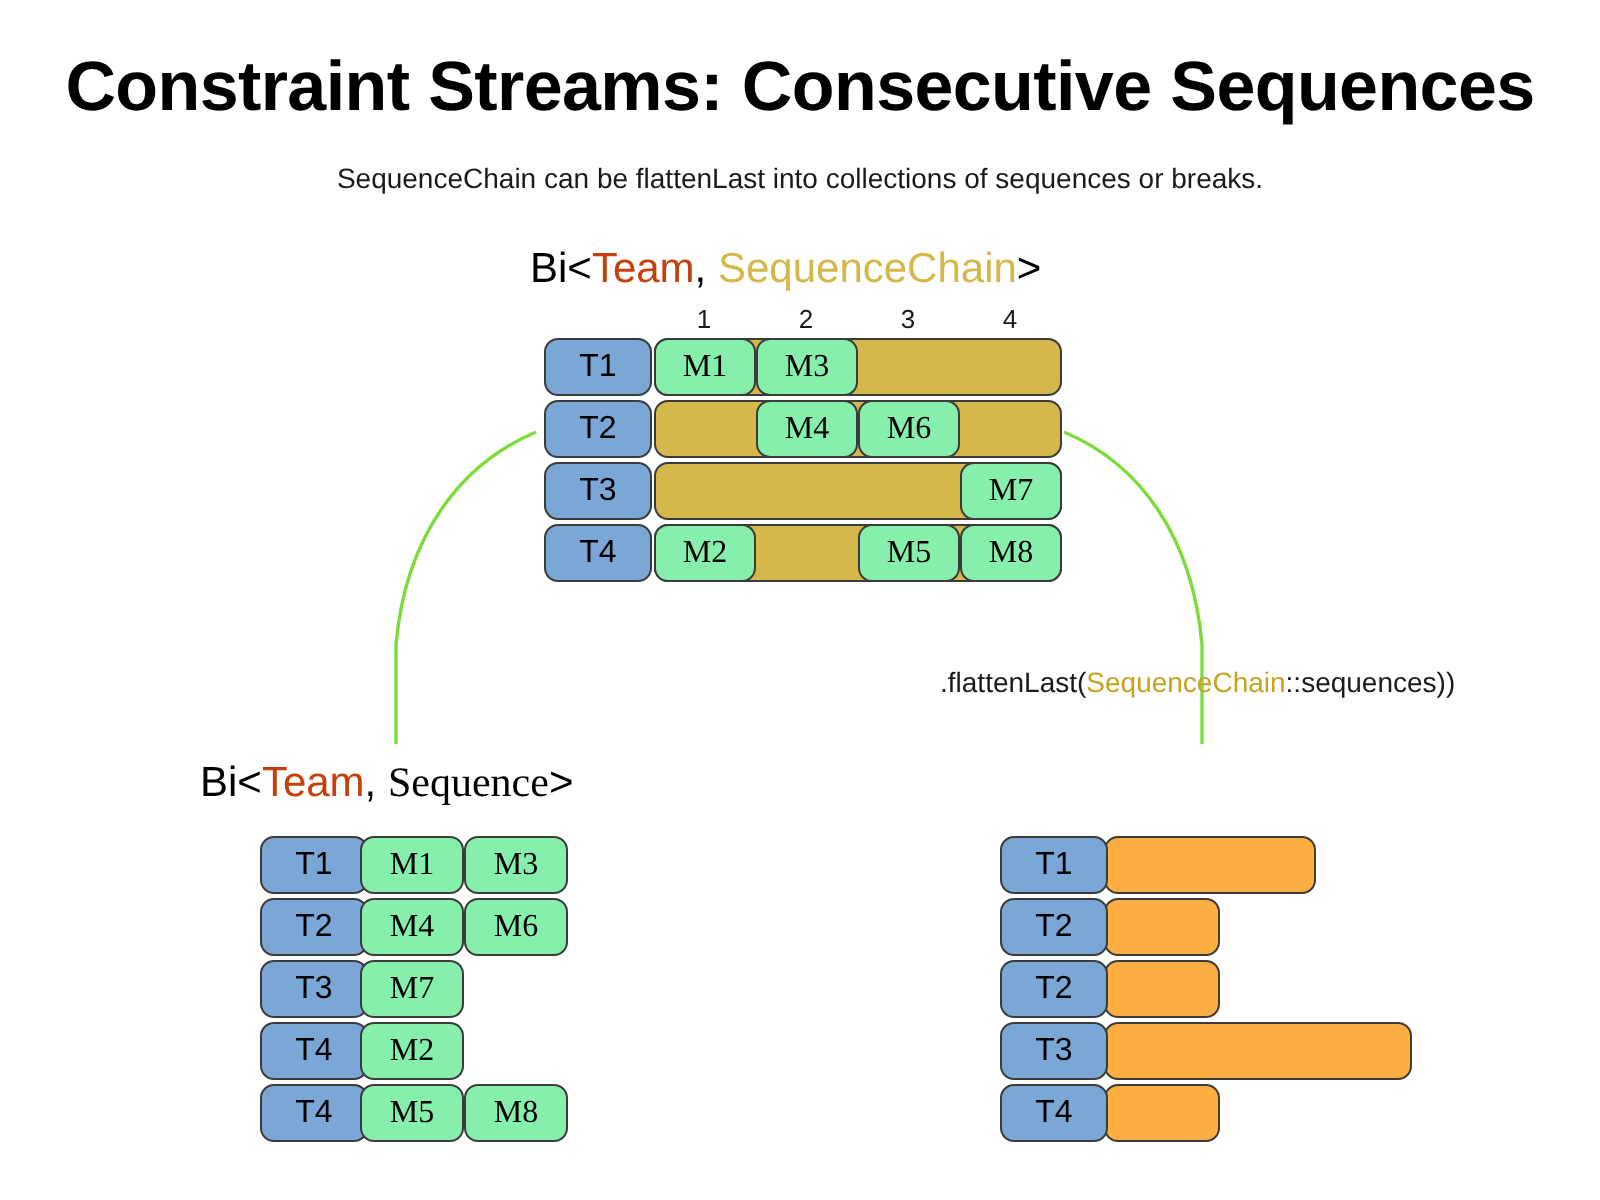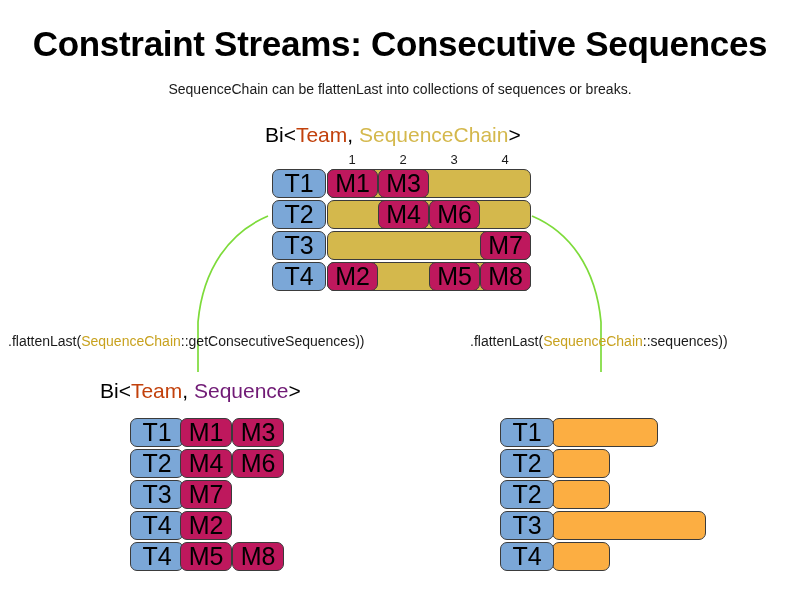--- a/index.html
+++ b/index.html
@@ -29,21 +29,21 @@
 
   
   .typelabel{
     position:absolute;
     font-size:21px;
     white-space:nowrap;
     color:#000000;
   }
   .tl-team{color:#c2410c;}
   .tl-chain{color:#d4b84c;}
-  .tl-seq{color:#701a75;}
+  .tl-seq{color:#000000;font-family:Liberation Serif, serif;}
   .tl-break{color:#f7a93b;}
 
   
   .calltext{
     position:absolute;
     font-size:14px;
     white-space:nowrap;
     color:#1a1a1a;
     z-index:6;
   }
@@ -57,26 +57,26 @@
     width:50px;
   }
 
   
   .cell{
     position:absolute;
     box-sizing:border-box;
     border:1.6px solid #3b3b3b;
     border-radius:7px;
     display:flex;align-items:center;justify-content:center;
-    font-size:25px;color:#000000;
+    font-size:16px;color:#000000;
     line-height:1;
     z-index:3;
   }
   .c-team{background:#7ba7d7;}
-  .c-match{background:#be185d;}
+  .c-match{background:#86efac;font-family:Liberation Serif, serif;}
   .c-gold{background:#d4b84c;}
   .c-orange{background:#fcae42;}
 
   
   #links{position:absolute;left:0;top:0;width:800px;height:600px;z-index:1;}
 </style>
 </head>
 <body>
 
 <div id="stage">
@@ -113,23 +113,20 @@
       <div class="cell c-gold" style="left: 327px; top: 231px; width: 204px; height: 29px;"></div>
       <div class="cell c-team" style="left: 272px; top: 231px; width: 54px; height: 29px;">T3</div>
       <div class="cell c-match" style="left: 480px; top: 231px; width: 51px; height: 29px;">M7</div>
       <div class="cell c-gold" style="left: 327px; top: 262px; width: 204px; height: 29px;"></div>
       <div class="cell c-team" style="left: 272px; top: 262px; width: 54px; height: 29px;">T4</div>
       <div class="cell c-match" style="left: 327px; top: 262px; width: 51px; height: 29px;">M2</div>
       <div class="cell c-match" style="left: 429px; top: 262px; width: 51px; height: 29px;">M5</div>
       <div class="cell c-match" style="left: 480px; top: 262px; width: 51px; height: 29px;">M8</div>
     </div>
 
-  <div class="calltext" style="left:8px;top:333px;">
-    <span>.flattenLast(</span><span class="hl">SequenceChain</span><span>::getConsecutiveSequences))</span>
-  </div>
 
   <div class="typelabel" style="left:100px;top:379px;">
     <span>Bi&lt;</span><span class="tl-team">Team</span><span>, </span><span class="tl-seq">Sequence</span><span>&gt;</span>
   </div>
 
   <div id="left-grid">
       <div class="cell c-team" style="left: 130px; top: 418px; width: 54px; height: 29px;">T1</div>
       <div class="cell c-match" style="left: 180px; top: 418px; width: 52px; height: 29px;">M1</div>
       <div class="cell c-match" style="left: 232px; top: 418px; width: 52px; height: 29px;">M3</div>
       <div class="cell c-team" style="left: 130px; top: 449px; width: 54px; height: 29px;">T2</div>

